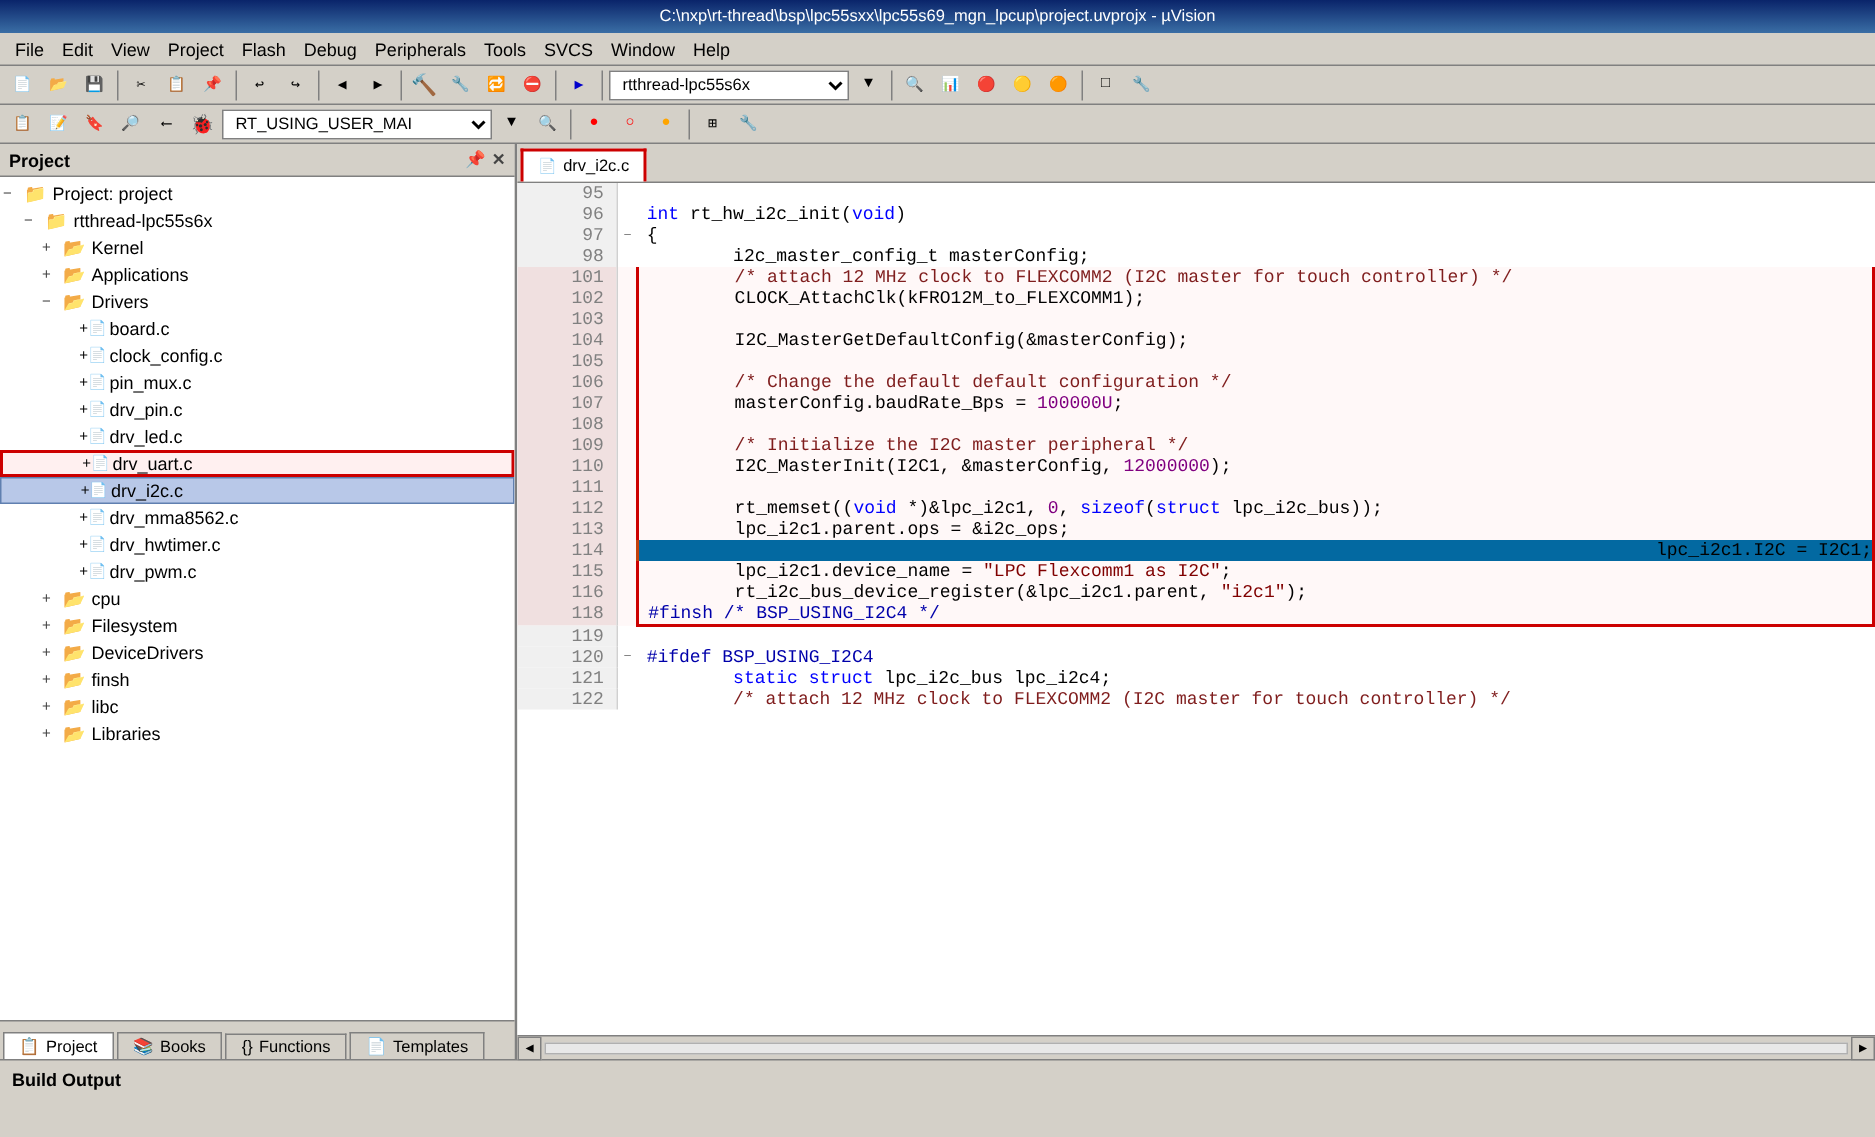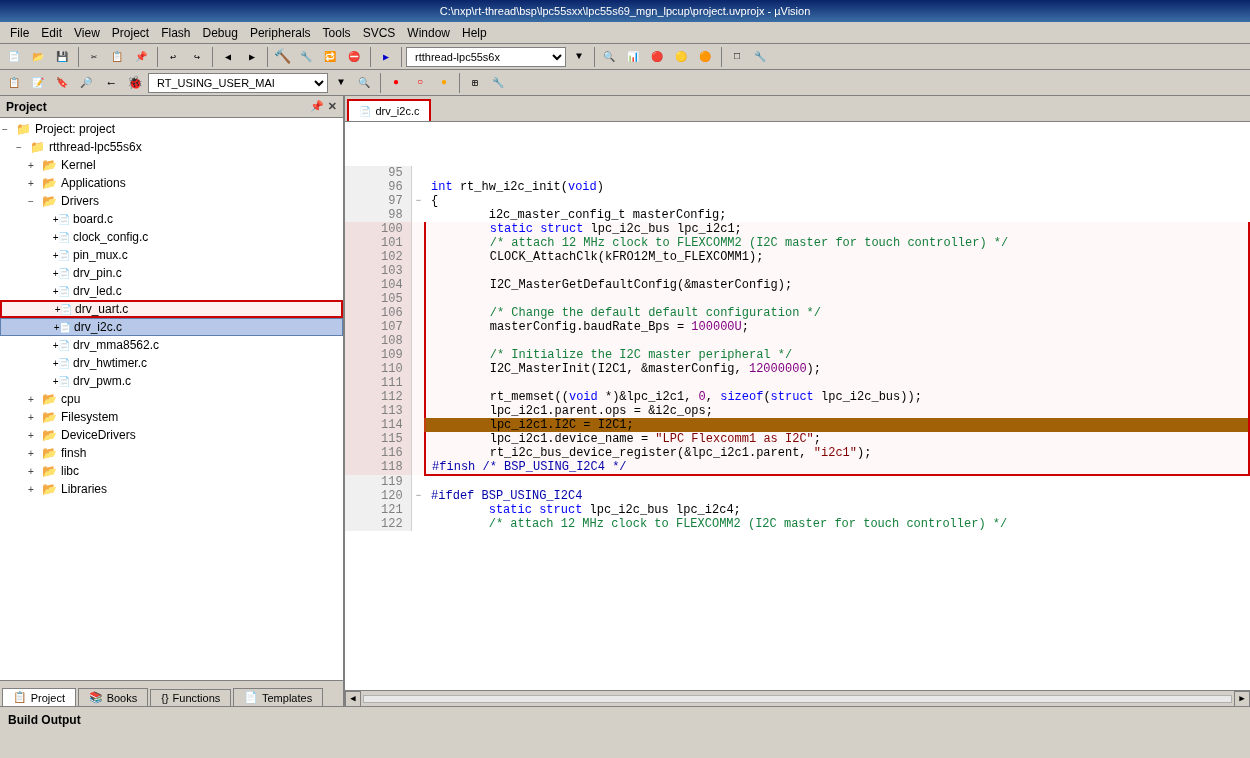--- a/index.html
+++ b/index.html
@@ -179,21 +179,20 @@
       overflow: auto;
       background: white;
       position: relative;
     }
     
     .code-table {
       width: 100%;
       border-collapse: collapse;
       font-family: 'Courier New', monospace;
       font-size: 12px;
-      margin-top: 44px;
     }
     .line-num {
       width: 40px;
       min-width: 40px;
       text-align: right;
       padding-right: 8px;
       color: #808080;
       background: #f0f0f0;
       border-right: 1px solid #d0d0d0;
       user-select: none;
@@ -206,21 +205,21 @@
       font-size: 9px;
     }
     .code-content {
       padding-left: 6px;
       white-space: pre;
       color: #000;
     }
     
     
     .c-keyword { color: #0000ff; }
-    .c-comment { color: #15803d; }
+    .c-comment { color: #7f1d1d; }
     .c-string { color: #800000; }
     .c-preprocessor { color: #0000aa; }
     .c-number { color: #800080; }
     
     
     #build-output {
       height: 26px;
       background: #d4d0c8;
       border-top: 1px solid #808080;
       display: flex;
@@ -517,25 +516,20 @@
           </tr>
 
           <tr>
             <td class="line-num">98</td>
             <td class="line-expand"></td>
             <td class="code-content">        i2c_master_config_t masterConfig;</td>
           </tr>
 
 
           <tr style="background:#fff8f8;">
-            <td class="line-num" style="background:#f0e0e0;">100</td>
-            <td class="line-expand" style="background:#fff8f8;"></td>
-            <td class="code-content" style="background:#fff8f8; border-left: 2px solid #cc0000; border-right: 2px solid #cc0000;">        <span class="c-keyword">static</span> <span class="c-keyword">struct</span> lpc_i2c_bus lpc_i2c1;</td>
-          </tr>
-          <tr style="background:#fff8f8;">
             <td class="line-num" style="background:#f0e0e0;">101</td>
             <td class="line-expand" style="background:#fff8f8;"></td>
             <td class="code-content" style="background:#fff8f8; border-left: 2px solid #cc0000; border-right: 2px solid #cc0000;">        <span class="c-comment">/* attach 12 MHz clock to FLEXCOMM2 (I2C master for touch controller) */</span></td>
           </tr>
           <tr style="background:#fff8f8;">
             <td class="line-num" style="background:#f0e0e0;">102</td>
             <td class="line-expand" style="background:#fff8f8;"></td>
             <td class="code-content" style="background:#fff8f8; border-left: 2px solid #cc0000; border-right: 2px solid #cc0000;">        CLOCK_AttachClk(kFRO12M_to_FLEXCOMM1);</td>
           </tr>
           <tr style="background:#fff8f8;">
@@ -589,21 +583,21 @@
             <td class="code-content" style="background:#fff8f8; border-left: 2px solid #cc0000; border-right: 2px solid #cc0000;">        rt_memset((<span class="c-keyword">void</span> *)&amp;lpc_i2c1, <span class="c-number">0</span>, <span class="c-keyword">sizeof</span>(<span class="c-keyword">struct</span> lpc_i2c_bus));</td>
           </tr>
           <tr style="background:#fff8f8;">
             <td class="line-num" style="background:#f0e0e0;">113</td>
             <td class="line-expand" style="background:#fff8f8;"></td>
             <td class="code-content" style="background:#fff8f8; border-left: 2px solid #cc0000; border-right: 2px solid #cc0000;">        lpc_i2c1.parent.ops = &amp;i2c_ops;</td>
           </tr>
           <tr style="background:#fff8f8;">
             <td class="line-num" style="background:#f0e0e0;">114</td>
             <td class="line-expand" style="background:#fff8f8;"></td>
-            <td class="code-content" style="background:#a16207; border-left: 2px solid #c2410c; border-right: 2px solid #cc0000;">        lpc_i2c1.I2C = I2C1;</td>
+            <td class="code-content" style="background:#0369a1; border-left: 2px solid #c2410c; border-right: 2px solid #cc0000; text-align: right;">        lpc_i2c1.I2C = I2C1;</td>
           </tr>
           <tr style="background:#fff8f8;">
             <td class="line-num" style="background:#f0e0e0;">115</td>
             <td class="line-expand" style="background:#fff8f8;"></td>
             <td class="code-content" style="background:#fff8f8; border-left: 2px solid #cc0000; border-right: 2px solid #cc0000;">        lpc_i2c1.device_name = <span class="c-string">"LPC Flexcomm1 as I2C"</span>;</td>
           </tr>
           <tr style="background:#fff8f8;">
             <td class="line-num" style="background:#f0e0e0;">116</td>
             <td class="line-expand" style="background:#fff8f8;"></td>
             <td class="code-content" style="background:#fff8f8; border-left: 2px solid #cc0000; border-right: 2px solid #cc0000;">        rt_i2c_bus_device_register(&amp;lpc_i2c1.parent, <span class="c-string">"i2c1"</span>);</td>

